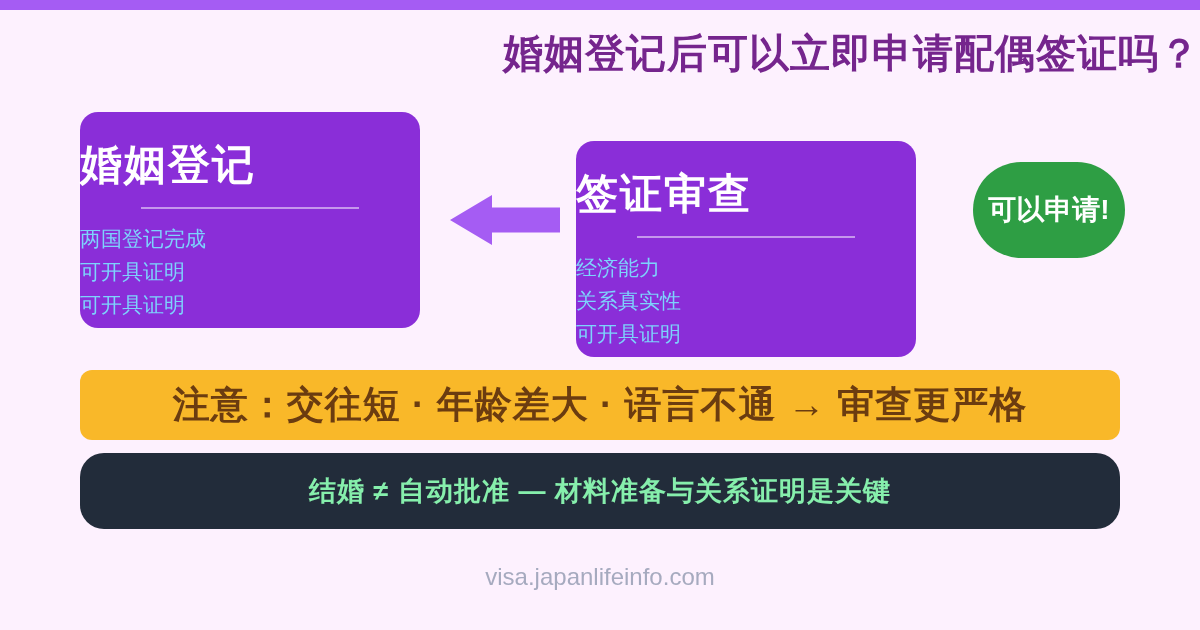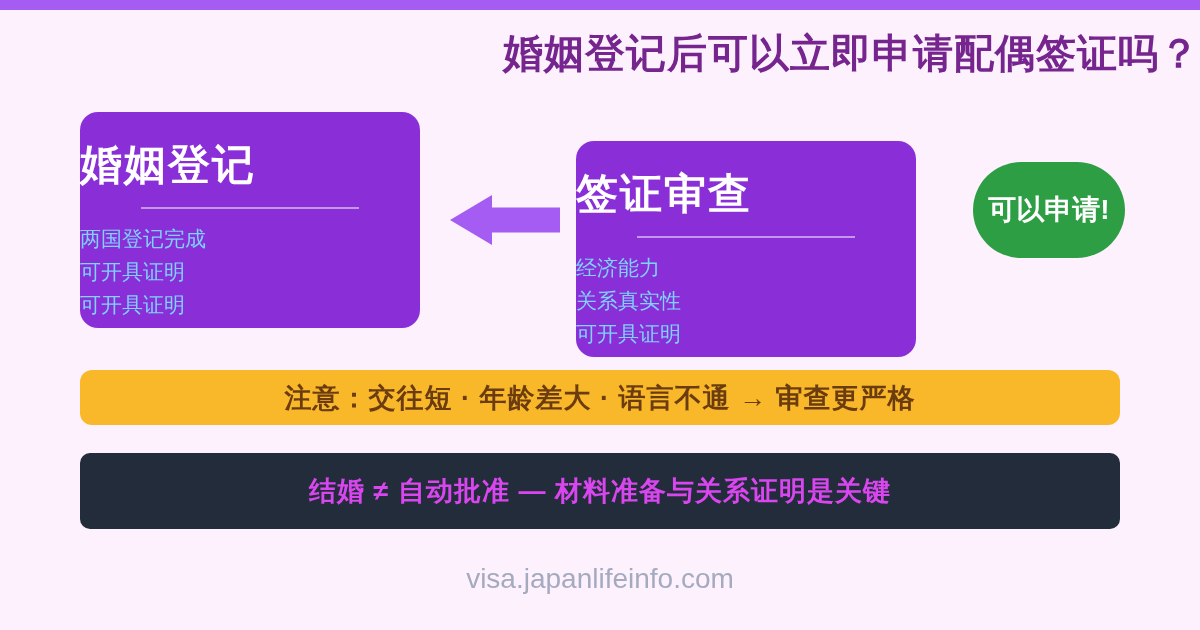--- a/index.html
+++ b/index.html
@@ -72,45 +72,45 @@
     display: flex; 
     align-items: center; justify-content: center;
     color: #ffffff;
     font-size: 28px; font-weight: bold;
     line-height: 36px;
     text-align: center;
   }
 
   .warning-bar {
     position: absolute; left: 80px; top: 370px;
-    width: 1040px; height: 55px;
+    width: 1040px; height: 70px;
     background: #f9b829;
     border-radius: 12px;
     display: flex; align-items: center; justify-content: center;
     color: #6b3c10;
-    font-size: 27px; font-weight: bold;
+    font-size: 37px; font-weight: bold;
     letter-spacing: 1px;
   }
 
   .conclusion-bar {
     position: absolute; left: 80px; top: 453px;
     width: 1040px; height: 76px;
     background: #222c3a;
-    border-radius: 10px;
+    border-radius: 24px;
     display: flex; align-items: center; justify-content: center;
-    color: #d946ef;
+    color: #86efac;
     font-size: 27px; font-weight: bold;
     letter-spacing: 1px;
   }
 
   .footer {
     position: absolute; left: 0; top: 563px;
     width: 1200px;
     text-align: center;
-    font-size: 28px;
+    font-size: 24px;
     color: #a6aabf;
   }
 </style>
 </head>
 <body>
 
 <div class="canvas">
 
   <div class="top-strip"></div>
 

